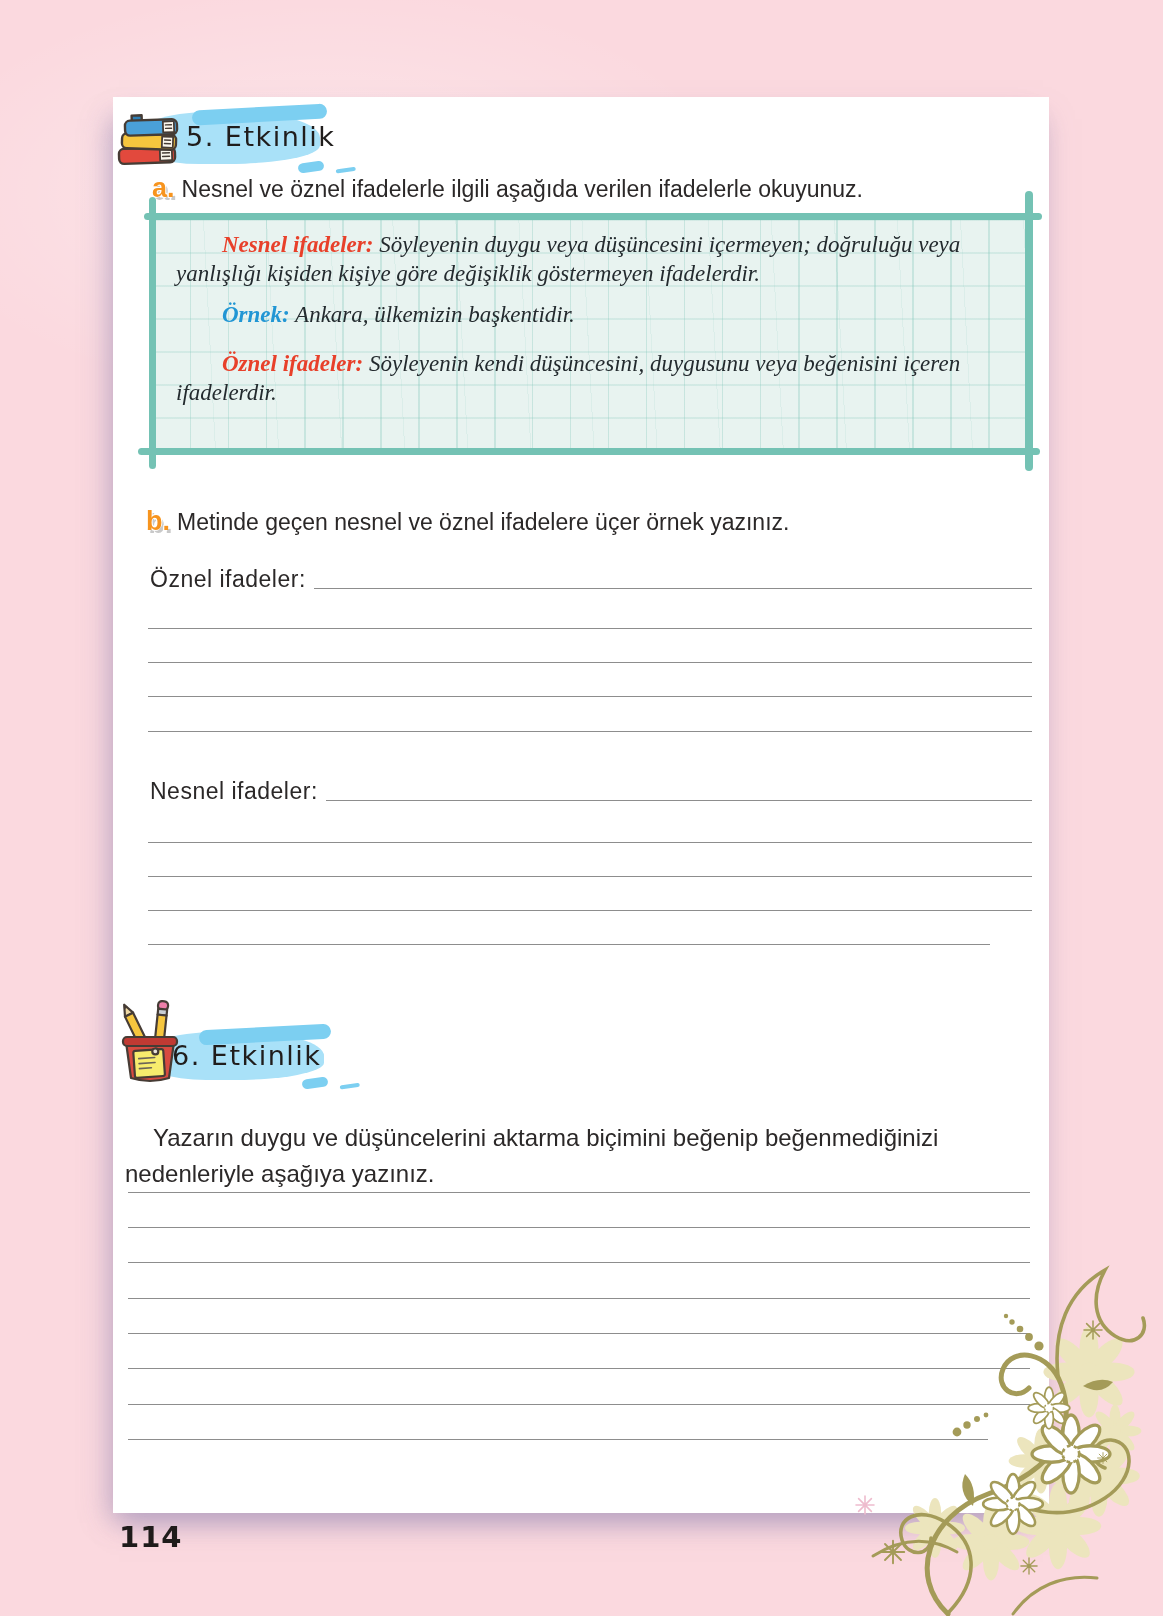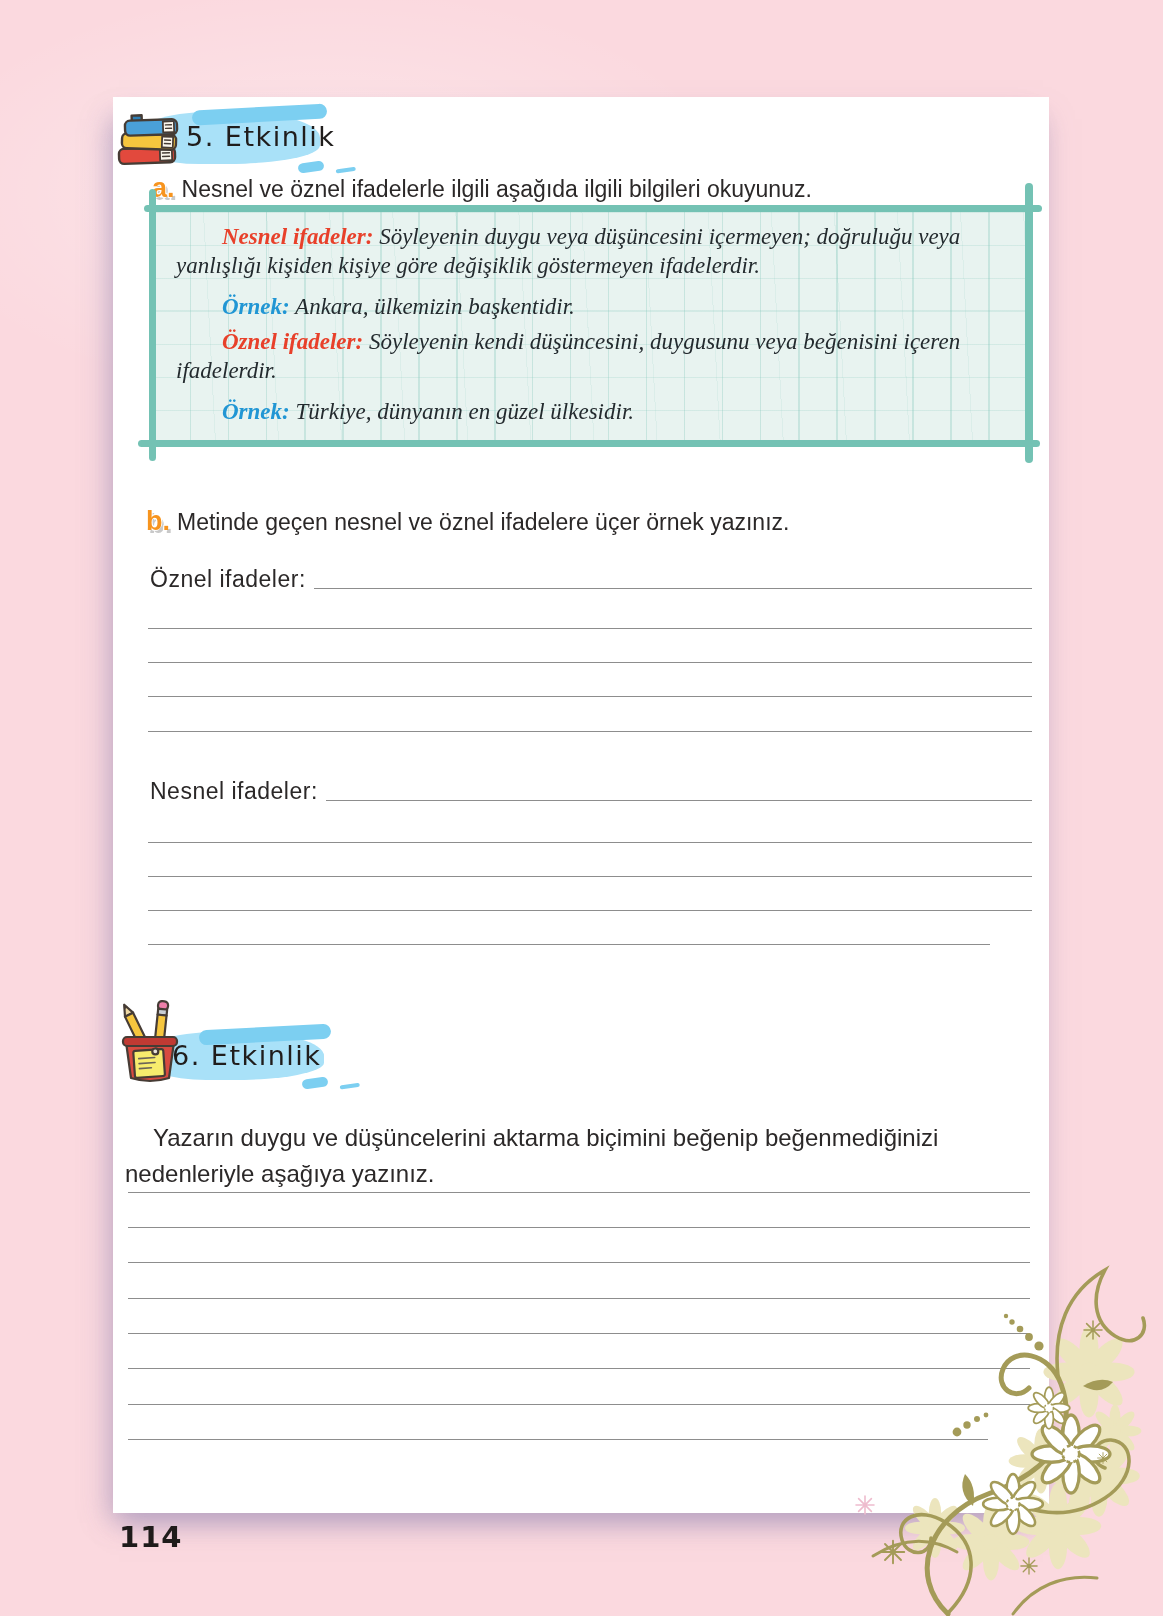--- a/index.html
+++ b/index.html
@@ -21,37 +21,37 @@
   .blob::after{content:"";position:absolute;width:26px;height:10px;background:#7ccff1;border-radius:10px;
     right:-4px;bottom:-8px;transform:rotate(-8deg);box-shadow:34px 8px 0 -3px #7ccff1;}
   .hdr-title{position:absolute;font-family:"DejaVu Sans", sans-serif;font-size:27px;color:#201d1c;
     letter-spacing:1.5px;white-space:nowrap;}
   .hdr svg{position:absolute;}
   
   .instr{position:absolute;font-size:23px;color:#2b2828;white-space:nowrap;z-index:2;}
   .marker{color:#f7941e;font-weight:700;font-size:27px;margin-right:7px;
     text-shadow:-1px -1px 0 #fff,1px -1px 0 #fff,-1px 1px 0 #fff,2.5px 2.5px 0 #c9c9c9;}
   
-  .info-box{position:absolute;left:152px;top:208px;width:878px;height:236px;z-index:2;
+  .info-box{position:absolute;left:152px;top:216px;width:878px;height:236px;z-index:2;
     background-color:#e8f3f0;
     background-image:
       repeating-linear-gradient(90deg, rgba(124,196,183,.30) 0 1.5px, transparent 1.5px 38px),
       repeating-linear-gradient(0deg, rgba(124,196,183,.20) 0 1.5px, transparent 1.5px 33px),
       repeating-linear-gradient(87deg, rgba(124,196,183,.12) 0 1px, transparent 1px 63px);
   }
   .bx{position:absolute;background:#74c2b4;border-radius:5px;z-index:3;}
   .bx-t{left:-8px;top:-3px;width:calc(100% + 20px);height:7px;}
   .bx-b{left:-14px;bottom:-3px;width:calc(100% + 24px);height:7px;}
   .bx-l{left:-3px;top:-19px;height:calc(100% + 36px);width:7px;}
   .bx-r{right:-3px;top:-25px;height:calc(100% + 44px);width:8px;}
   .info-inner{position:relative;padding:14px 24px 0 24px;}
   .ibp{margin:0;font-family:"Liberation Serif", serif;font-style:italic;font-size:23px;
     line-height:29px;color:#232a2e;text-indent:46px;}
   .ibp + .ibp{margin-top:12px;}
-  .ibp.gap{margin-top:6px;}
+  .ibp.gap{margin-top:20px;}
   .lead{font-weight:700;}
   .lead-red{color:#e8402a;}
   .lead-blue{color:#2196d4;margin-top:16px;}
   
   .label-row{position:absolute;display:flex;align-items:flex-end;z-index:2;}
   .ans-label{font-size:23px;color:#2b2828;white-space:nowrap;letter-spacing:.5px;}
   .fill-line{flex:1;border-bottom:1.6px solid #8d8d8d;margin:0 0 4px 8px;}
   .rule{position:absolute;border-top:1.6px solid #8d8d8d;z-index:2;}
   
   .prompt{position:absolute;left:125px;top:1096px;width:916px;font-size:24px;line-height:36px;
@@ -86,37 +86,35 @@
         <rect x="9" y="12" width="52" height="15" rx="5" fill="#4aa0d8"></rect>
         <path d="M47 14 h11 v11 h-11 z" fill="#fbf6ec" stroke-width="1.8"></path>
         <path d="M49.5 17.5 h6 M49.5 21 h6" stroke-width="1.4" fill="none"></path>
       </g>
     </g>
   </svg>
   <span class="hdr-title" style="left:70px;top:17px;z-index:2;">5. Etkinlik</span>
 </div>
 
 <div class="instr" style="left:152px;top:173px;">
-  <span class="marker">a.</span><span>Nesnel ve öznel ifadelerle ilgili aşağıda ilgili bilgileri okuyunuz.</span>
+  <span class="marker">a.</span><span>Nesnel ve öznel ifadelerle ilgili aşağıda verilen ifadelerle okuyunuz.</span>
 </div>
 
 <div class="info-box">
   <div class="bx bx-t"></div>
   <div class="bx bx-b"></div>
   <div class="bx bx-l"></div>
   <div class="bx bx-r"></div>
   <div class="info-inner">
     <p class="ibp"><span class="lead lead-red">Nesnel ifadeler:</span>
        <span>Söyleyenin duygu veya düşüncesini içermeyen; doğruluğu veya yanlışlığı kişiden kişiye göre değişiklik göstermeyen ifadelerdir.</span></p>
     <p class="ibp"><span class="lead lead-blue">Örnek:</span>
        <span>Ankara, ülkemizin başkentidir.</span></p>
     <p class="ibp gap"><span class="lead lead-red">Öznel ifadeler:</span>
        <span>Söyleyenin kendi düşüncesini, duygusunu veya beğenisini içeren ifadelerdir.</span></p>
-    <p class="ibp"><span class="lead lead-blue">Örnek:</span>
-       <span>Türkiye, dünyanın en güzel ülkesidir.</span></p>
   </div>
 </div>
 
 <div class="instr" style="left:146px;top:506px;">
   <span class="marker">b.</span><span>Metinde geçen nesnel ve öznel ifadelere üçer örnek yazınız.</span>
 </div>
 
 <div class="label-row" style="left:150px;top:565px;width:882px;height:28px;">
   <span class="ans-label">Öznel ifadeler:</span>
   <div class="fill-line"></div>

